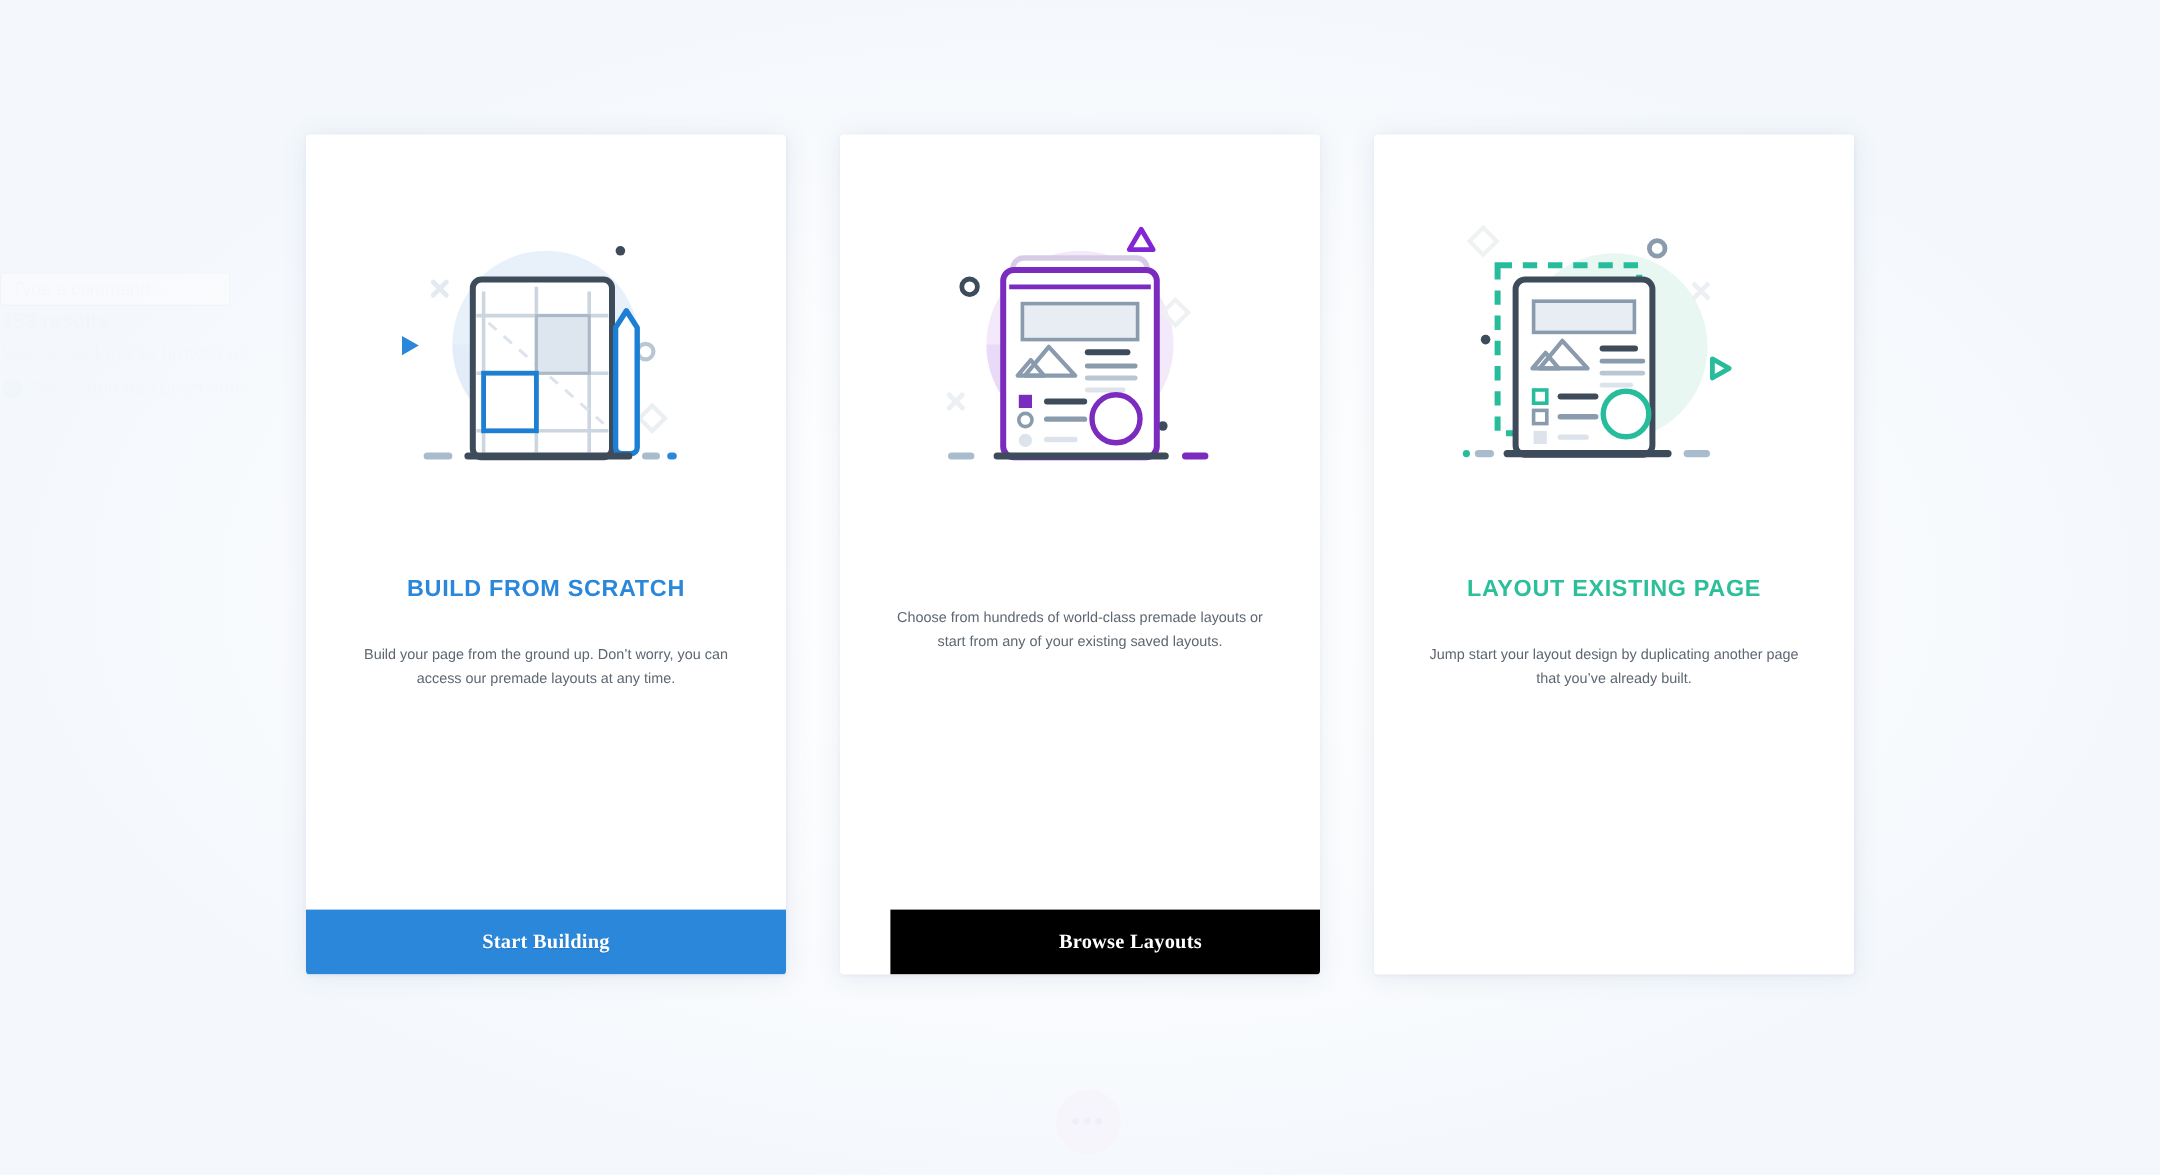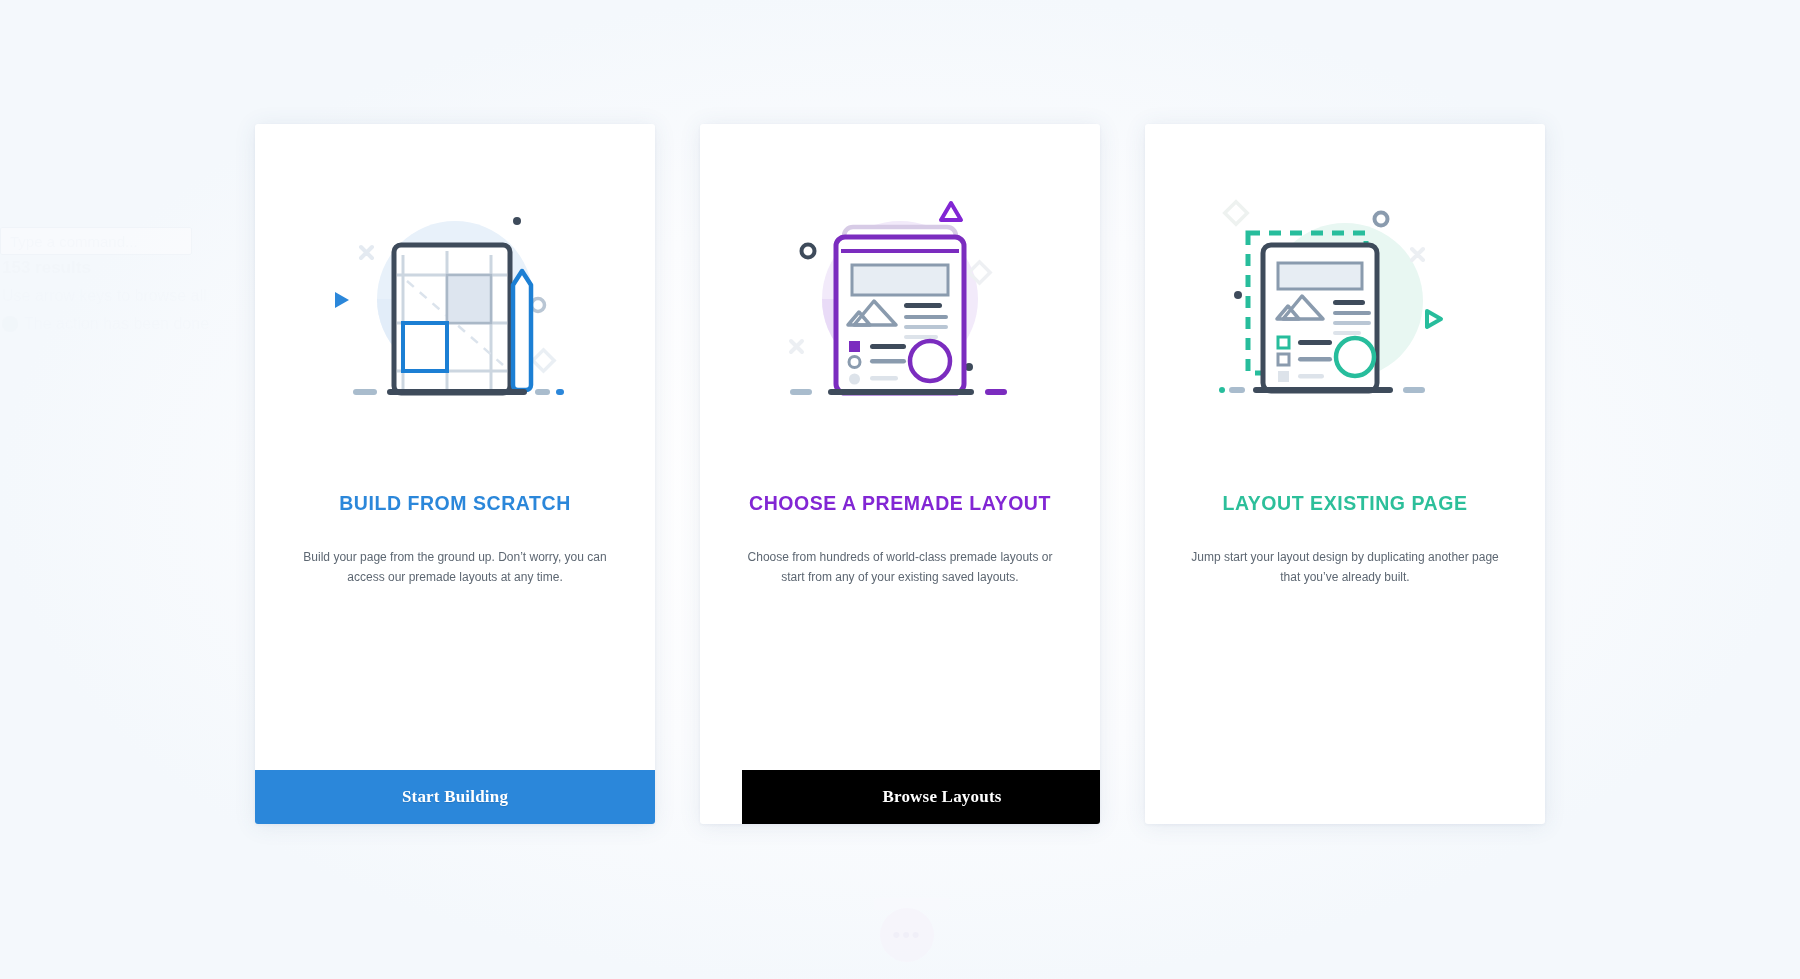--- a/index.html
+++ b/index.html
@@ -39,21 +39,21 @@
     color: #efecf7; font-size: 22px; letter-spacing: 2px;
   }
   .ghost-bar {
     position: absolute; left: 874px; top: 898px; width: 76px; height: 12px;
     background: #f7f9fc; opacity: .8; border-radius: 2px;
   }
 
   
   .cards {
     position: absolute;
-    left: 255px; top: 124px;
+    left: 255px; top: 112px;
     width: 1290px; height: 700px;
     display: flex;
     justify-content: space-between;
     align-items: flex-start;
   }
   .card {
     width: 400px; height: 700px;
     background: #ffffff;
     border-radius: 3px;
     box-shadow: 0 2px 22px rgba(60,90,130,0.10), 0 1px 3px rgba(60,90,130,0.06);
@@ -196,21 +196,20 @@
           <circle cx="84.5" cy="190" r="5.5" fill="#dde3ea"></circle>
           <rect x="100" y="187" width="28" height="4.5" rx="2.2" fill="#dde3ea"></rect>
 
           <circle cx="160" cy="172" r="20" fill="none" stroke="#7b2cbf" stroke-width="4.5"></circle>
 
           <rect x="58" y="200" width="146" height="6" rx="3" fill="#3e4b5b"></rect>
           <rect x="20" y="200" width="22" height="6" rx="3" fill="#a9bccd"></rect>
           <rect x="215" y="200" width="22" height="6" rx="3" fill="#7b2cbf"></rect>
         </svg>
       </div>
-      <div class="card-title c-purple">CHOOSE A PREMADE LAYOUT</div>
       <div class="card-desc">Choose from hundreds of world-class premade layouts or start from any of your existing saved layouts.</div>
       <div class="card-spacer"></div>
       <button class="card-btn b-purple">Browse Layouts</button>
     </div>
 
     <div class="card">
       <div class="card-art">
         <svg width="260" height="230" viewBox="0 0 260 230">
           <circle cx="130" cy="112" r="78" fill="#e8f7f2"></circle>
           <path d="M52 112 a78 78 0 0 0 78 78 L130 112 Z" fill="#d6f0e7" opacity=".7"></path>

